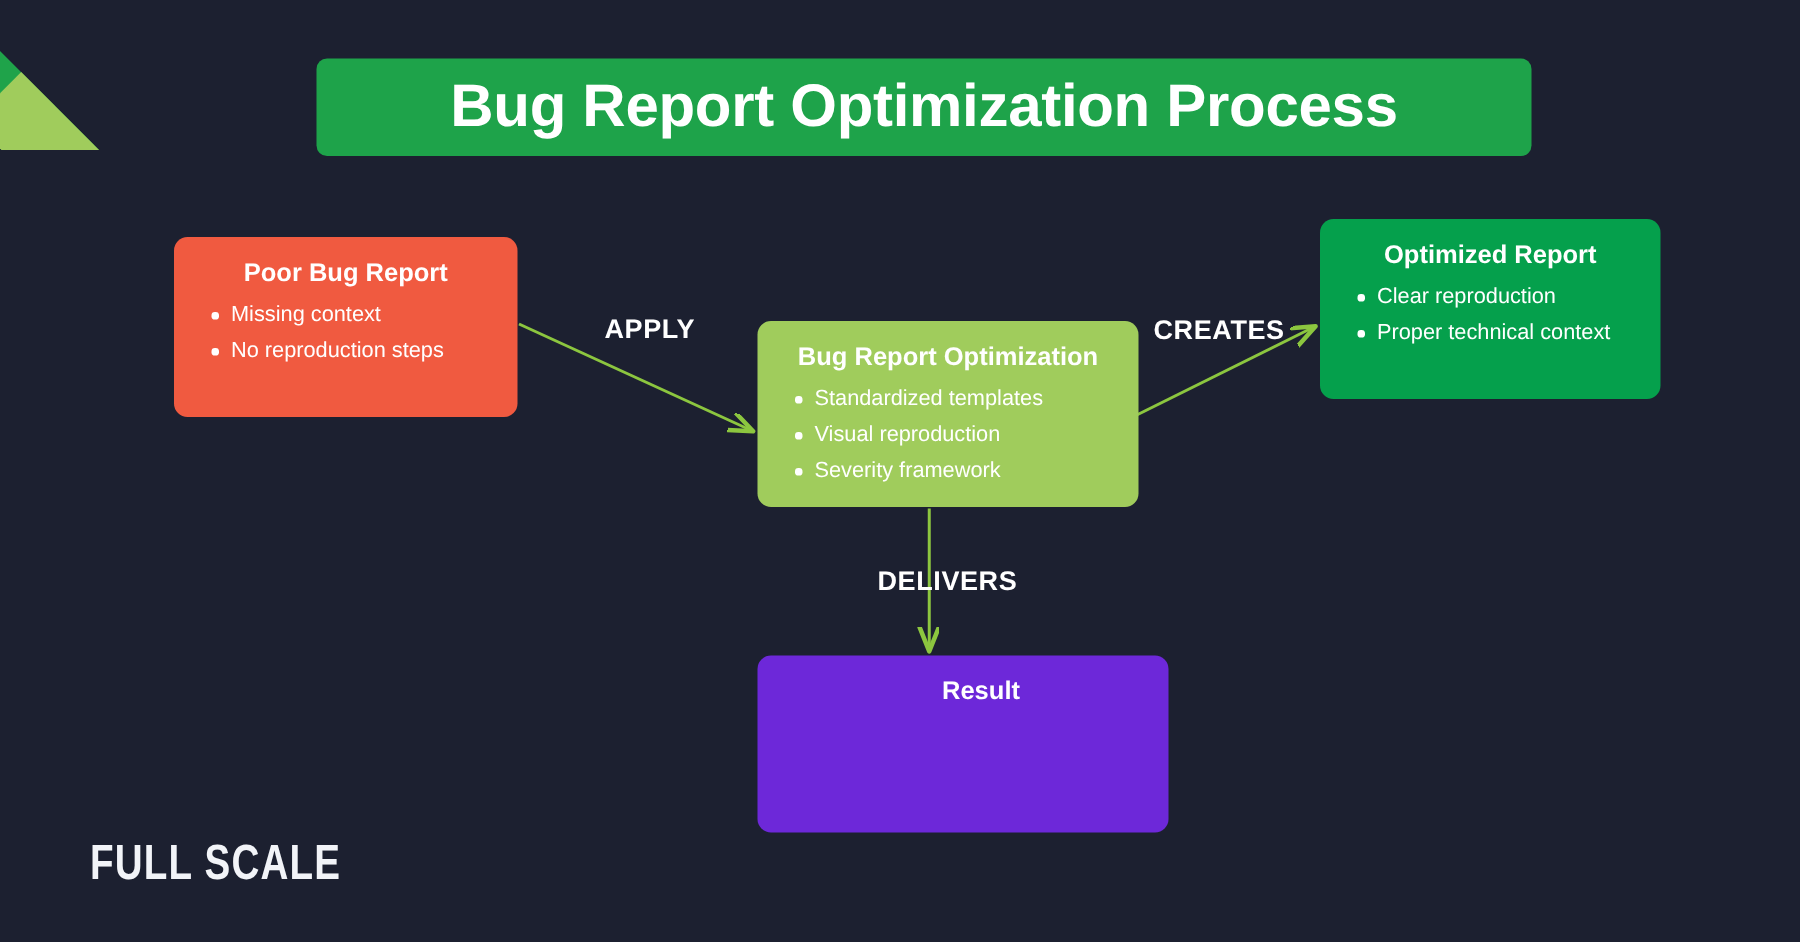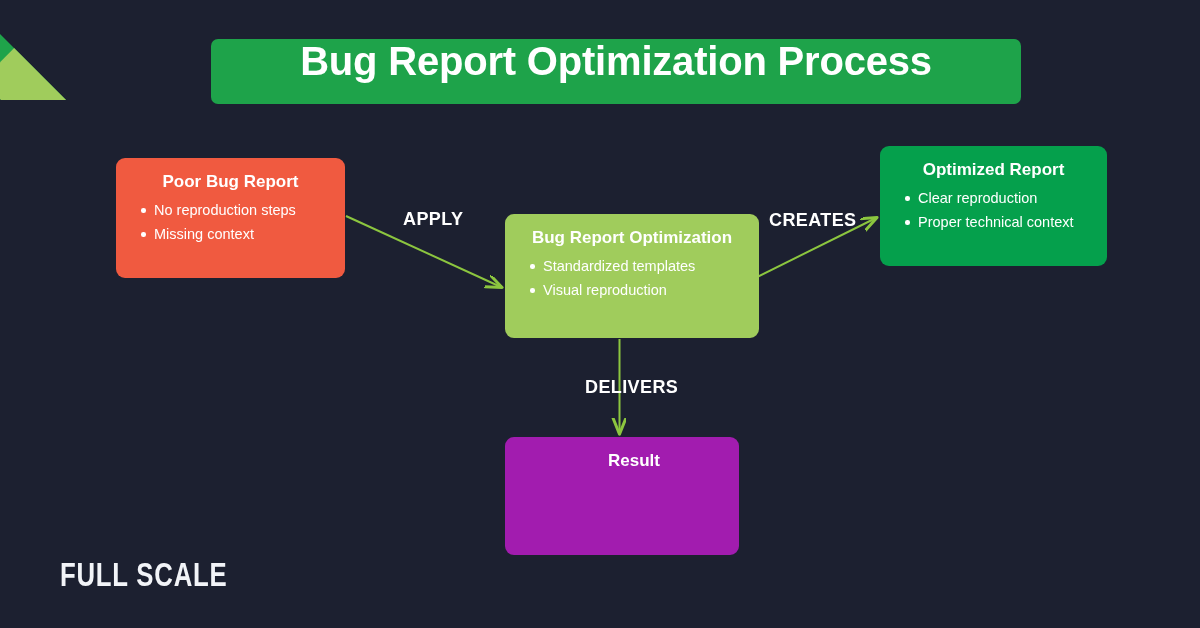--- a/index.html
+++ b/index.html
@@ -50,20 +50,21 @@
   
   .title-banner {
     position: absolute;
     left: 211px;
     top: 39px;
     width: 810px;
     height: 65px;
     background: #1ea34a;
     border-radius: 7px;
     display: flex;
+    align-items: center;
     justify-content: center;
   }
   .title-text {
     color: #ffffff;
     font-size: 40px;
     font-weight: bold;
     letter-spacing: -0.2px;
     white-space: nowrap;
   }
 
@@ -101,21 +102,21 @@
     top: 9px;
     width: 4.5px;
     height: 4.5px;
     border-radius: 50%;
     background: #ffffff;
   }
 
   #node-poor    { left: 116px; top: 158px;  width: 229px; height: 120px; background: #f05a40; }
   #node-opt     { left: 505px; top: 214px;  width: 254px; height: 124px; background: #a0cc5c; }
   #node-report  { left: 880px; top: 146px;  width: 227px; height: 120px; background: #05a04c; }
-  #node-result  { left: 505px; top: 437px;  width: 234px; height: 118px; background: #a21caf; padding-left: 40px; }
+  #node-result  { left: 505px; top: 437px;  width: 274px; height: 118px; background: #6d28d9; padding-left: 40px; }
 
   
   #connectors {
     position: absolute;
     left: 0;
     top: 0;
     width: 1200px;
     height: 628px;
     pointer-events: none;
   }
@@ -168,30 +169,31 @@
       </marker>
     </defs>
     <line x1="346" y1="216" x2="501" y2="287" stroke="#8cc63f" stroke-width="2" marker-end="url(#ah)"></line>
     <line x1="735" y1="288" x2="876" y2="218" stroke="#8cc63f" stroke-width="2" marker-end="url(#ah)"></line>
     <line x1="619.5" y1="339" x2="619.5" y2="433" stroke="#8cc63f" stroke-width="2" marker-end="url(#ah)"></line>
   </svg>
 
   <div class="node" id="node-poor">
     <div class="node-title">Poor Bug Report</div>
     <ul class="node-list">
+      <li>Missing context</li>
       <li>No reproduction steps</li>
-      <li>Missing context</li>
     </ul>
   </div>
 
   <div class="node" id="node-opt">
     <div class="node-title">Bug Report Optimization</div>
     <ul class="node-list">
       <li>Standardized templates</li>
       <li>Visual reproduction</li>
+      <li>Severity framework</li>
     </ul>
   </div>
 
   <div class="node" id="node-report">
     <div class="node-title">Optimized Report</div>
     <ul class="node-list">
       <li>Clear reproduction</li>
       <li>Proper technical context</li>
     </ul>
   </div>

